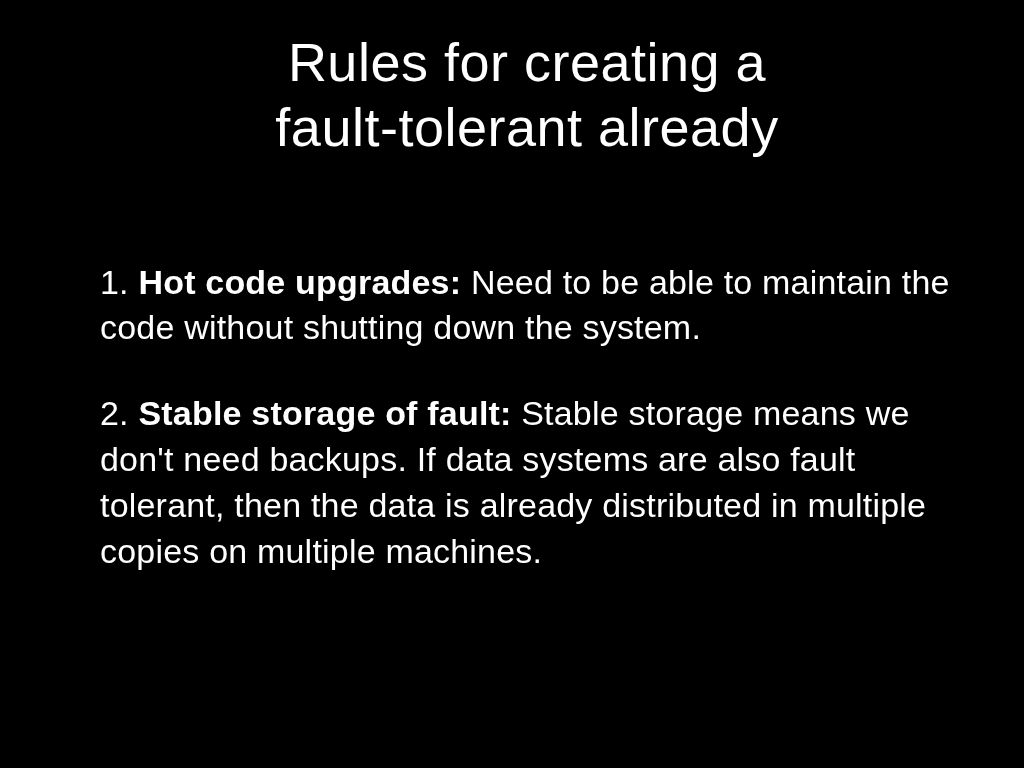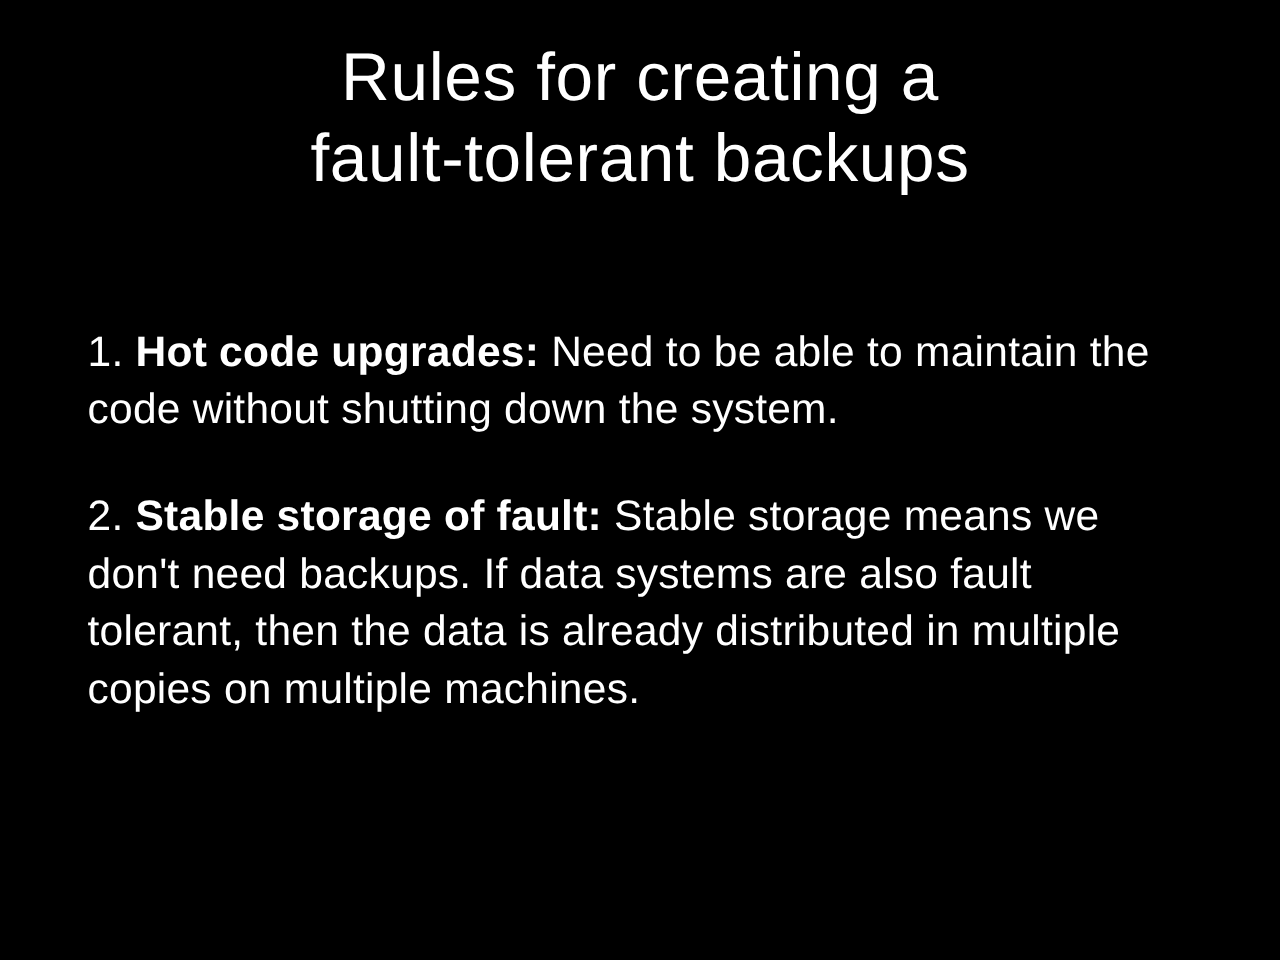--- a/index.html
+++ b/index.html
@@ -11,21 +11,21 @@
       width: 1024px;
       height: 768px;
       background: #000000;
       color: #ffffff;
       font-family: "Helvetica Neue", Helvetica, Arial, sans-serif;
       overflow: hidden;
     }
     .slide {
       width: 100%;
       height: 100%;
-      padding: 30px 70px 60px 70px;
+      padding: 30px 70px 60px 100px;
     }
     .title {
       font-size: 54px;
       font-weight: 300;
       text-align: center;
       line-height: 1.2;
       margin-bottom: 100px;
       letter-spacing: 0.5px;
     }
     .body {
@@ -47,21 +47,21 @@
     .desc {
       font-weight: 300;
     }
   </style>
 </head>
 <body>
 
 <div class="slide">
   <h1 class="title">
     <span>Rules for creating a</span><br>
-    <span>fault-tolerant backups</span>
+    <span>fault-tolerant already</span>
   </h1>
   <div class="body">
     <p class="rule">
       <span class="num">1. </span><span class="label">Hot code upgrades:</span><span class="desc"> Need to be able to maintain the code without shutting down the system.</span>
     </p>
     <p class="rule">
       <span class="num">2. </span><span class="label">Stable storage of fault:</span><span class="desc"> Stable storage means we don't need backups. If data systems are also fault tolerant, then the data is already distributed in multiple copies on multiple machines.</span>
     </p>
   </div>
 </div>

